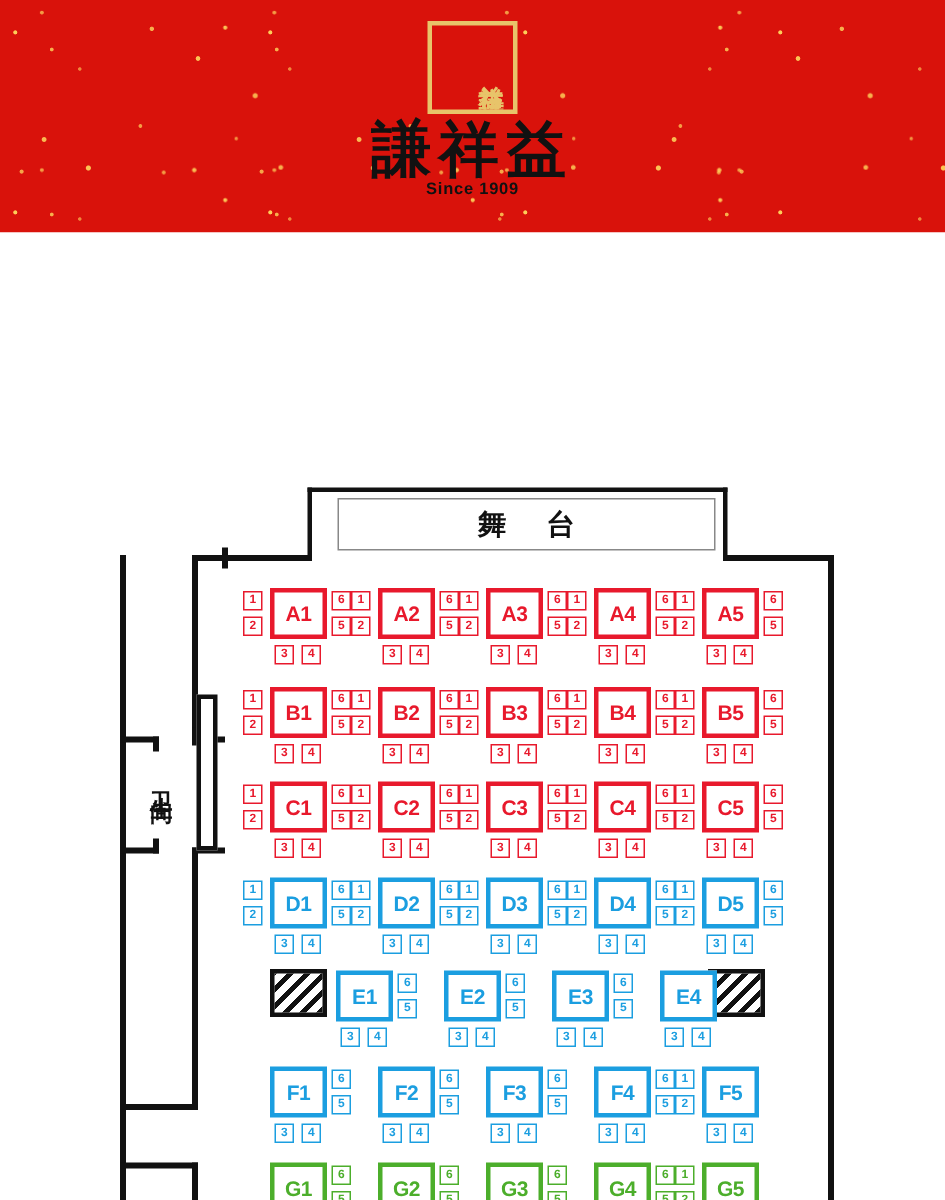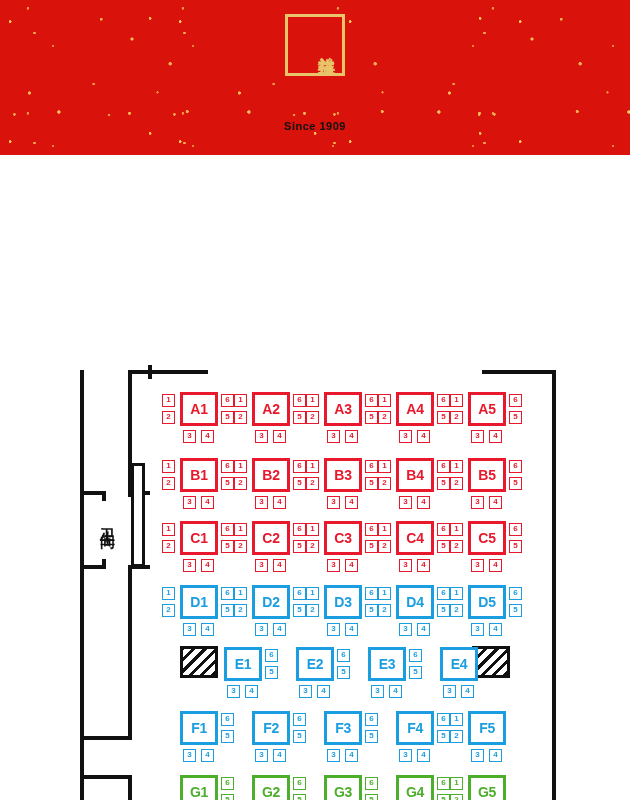--- a/index.html
+++ b/index.html
@@ -139,20 +139,21 @@
 
   .row-red   { color: #e8192c; }
   .row-blue  { color: #1b9ee0; }
   .row-green { color: #4cae2b; }
 </style>
 </head>
 <body>
 
 <div class="banner">
   <div class="seal">謙祥益</div>
+  <div class="brand">謙祥益</div>
   <div class="since">Since 1909</div>
 </div>
 
 <div class="plan">
 
   <div class="wall" style="left:80px; top:215px; width:4px; height:560px;"></div>
 
   <div class="wall" style="left:552px; top:215px; width:4px; height:560px;"></div>
 
   <div class="wall" style="left:148px; top:215px; width:60px; height:4px;"></div>
@@ -176,20 +177,24 @@
 
   <div class="wall" style="left:80px; top:620px; width:52px; height:4px;"></div>
   <div class="wall" style="left:128px; top:620px; width:4px; height:110px;"></div>
 
   <div class="pillar-bar" style="left:131px; top:308px; width:14px; height:104px;"></div>
 
   <div class="vroom" style="left:86px; top:330px; width:42px; height:70px;">
     <span>卫生间</span>
   </div>
 
+  <div class="stage-wrap">
+    <div class="stage-outer"></div>
+    <div class="stage-inner">舞 台</div>
+  </div>
 
   <div class="hatch" style="left:180px; top:491px;"></div>
   <div class="hatch" style="left:472px; top:491px;"></div>
 
   <div id="tables-layer">
       <div class="unit row-red" style="left: 160px; top: 237px;">
         <div class="tbl">A1</div>
         <div class="seat s1">1</div>
         <div class="seat s2">2</div>
         <div class="seat s6">6</div>

